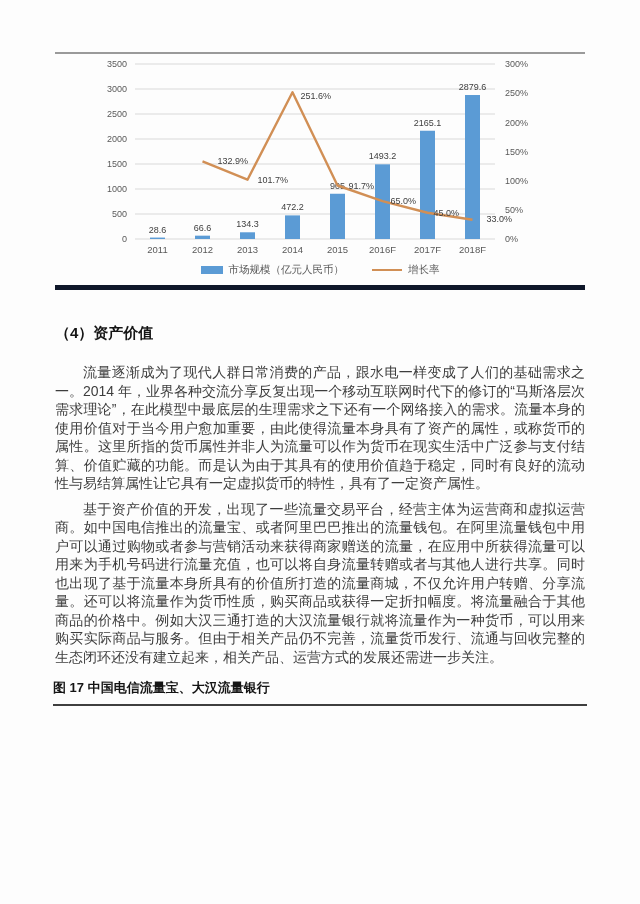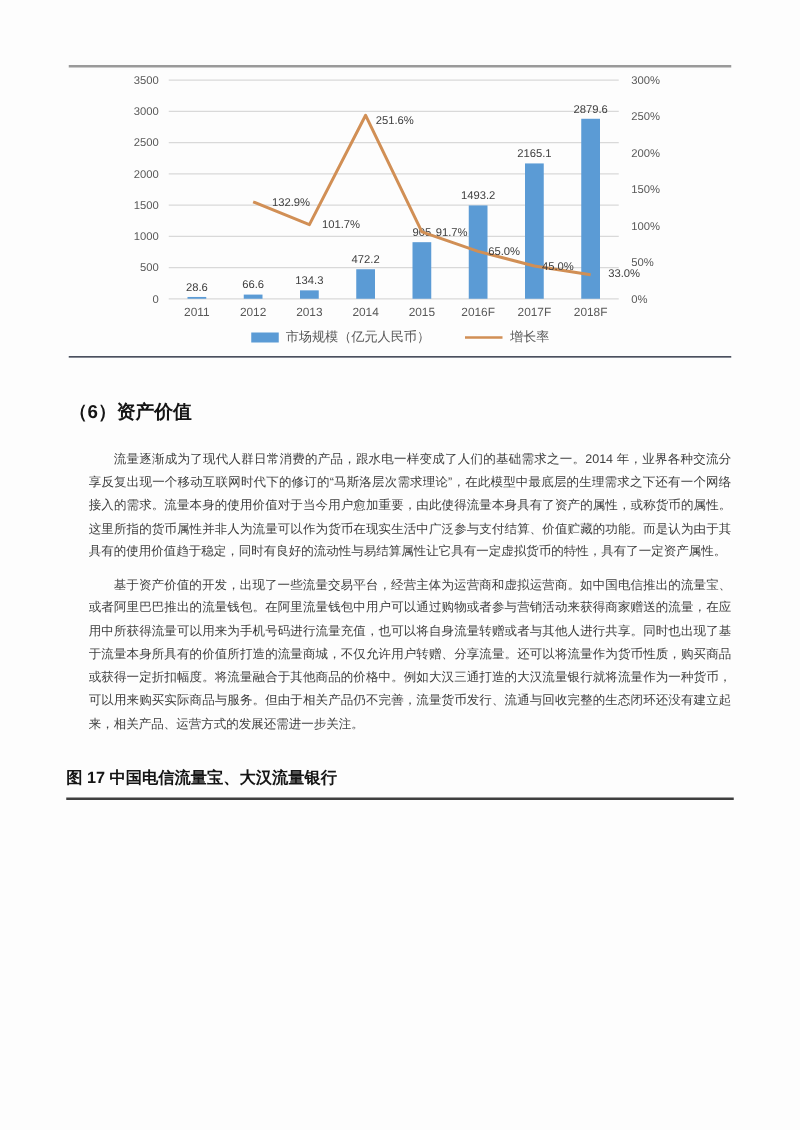--- a/index.html
+++ b/index.html
@@ -8,21 +8,21 @@
     background: #fdfdfd;
     font-family: "Liberation Sans", "DejaVu Sans", sans-serif;
     color: #3d3d3d;
     overflow: hidden;
   }
   .page { width: 640px; height: 904px; position: relative; }
 
   .figure {
     margin: 52px 55px 0 55px;
     border-top: 2px solid #9a9a9a;
-    border-bottom: 1px solid #0f172a;
+    border-bottom: 5px solid #0f172a;
     padding-bottom: 4px;
   }
   .figure svg { display: block; }
 
   .legend {
     display: flex;
     justify-content: center;
     align-items: center;
     gap: 28px;
     height: 22px;
@@ -41,31 +41,31 @@
   }
 
   .heading {
     margin: 34px 55px 0 55px;
     font-size: 15px;
     font-weight: bold;
     color: #151515;
   }
 
   .body-text {
-    margin: 20px 55px 0 71px;
-    font-size: 10px;
+    margin: 20px 55px 0 55px;
+    font-size: 14px;
     line-height: 18.5px;
     text-align: justify;
     text-indent: 2em;
     color: #3d3d3d;
   }
   .body-text + .body-text { margin-top: 8px; font-family: Liberation Serif, serif; }
 
   .caption {
-    margin: 24px 53px 0 53px;
+    margin: 12px 53px 0 53px;
     font-size: 13px;
     font-weight: bold;
     color: #151515;
     padding-bottom: 7px;
     border-bottom: 2px solid #3f3f3f;
   }
 </style>
 </head>
 <body>
 
@@ -135,20 +135,20 @@
         <span>市场规模（亿元人民币）</span>
       </div>
       <div class="legend-item">
         <span class="swatch-line" id="swatch-line" style="border-top-color: rgb(209, 143, 85);"></span>
         <span>增长率</span>
       </div>
     </div>
   </div>
 
 
-  <h2 class="heading">（6）资产价值</h2>
+  <h2 class="heading">（4）资产价值</h2>
 
   <p class="body-text">流量逐渐成为了现代人群日常消费的产品，跟水电一样变成了人们的基础需求之一。2014 年，业界各种交流分享反复出现一个移动互联网时代下的修订的“马斯洛层次需求理论”，在此模型中最底层的生理需求之下还有一个网络接入的需求。流量本身的使用价值对于当今用户愈加重要，由此使得流量本身具有了资产的属性，或称货币的属性。这里所指的货币属性并非人为流量可以作为货币在现实生活中广泛参与支付结算、价值贮藏的功能。而是认为由于其具有的使用价值趋于稳定，同时有良好的流动性与易结算属性让它具有一定虚拟货币的特性，具有了一定资产属性。</p>
   <p class="body-text">基于资产价值的开发，出现了一些流量交易平台，经营主体为运营商和虚拟运营商。如中国电信推出的流量宝、或者阿里巴巴推出的流量钱包。在阿里流量钱包中用户可以通过购物或者参与营销活动来获得商家赠送的流量，在应用中所获得流量可以用来为手机号码进行流量充值，也可以将自身流量转赠或者与其他人进行共享。同时也出现了基于流量本身所具有的价值所打造的流量商城，不仅允许用户转赠、分享流量。还可以将流量作为货币性质，购买商品或获得一定折扣幅度。将流量融合于其他商品的价格中。例如大汉三通打造的大汉流量银行就将流量作为一种货币，可以用来购买实际商品与服务。但由于相关产品仍不完善，流量货币发行、流通与回收完整的生态闭环还没有建立起来，相关产品、运营方式的发展还需进一步关注。</p>
 
   <div class="caption">图 17 中国电信流量宝、大汉流量银行</div>
 
 </div>
 
 </body></html>

